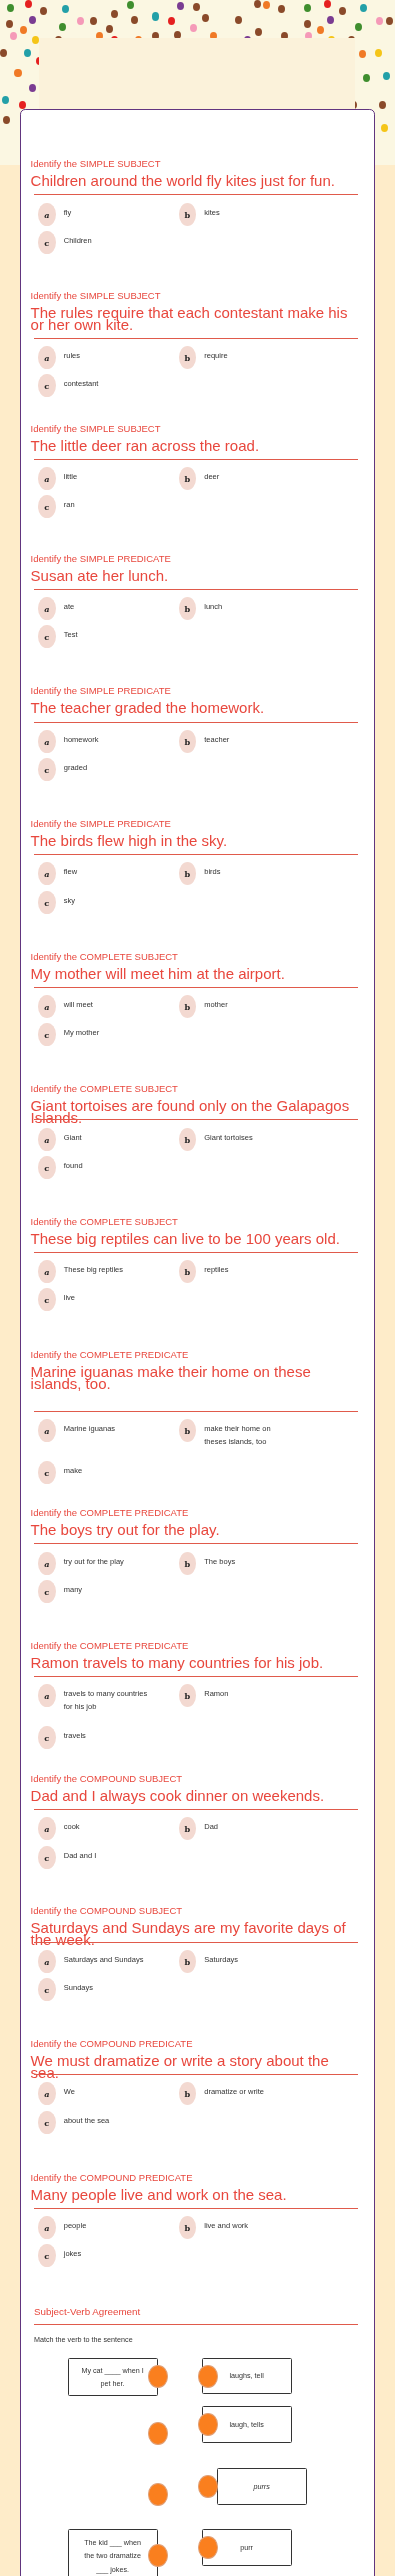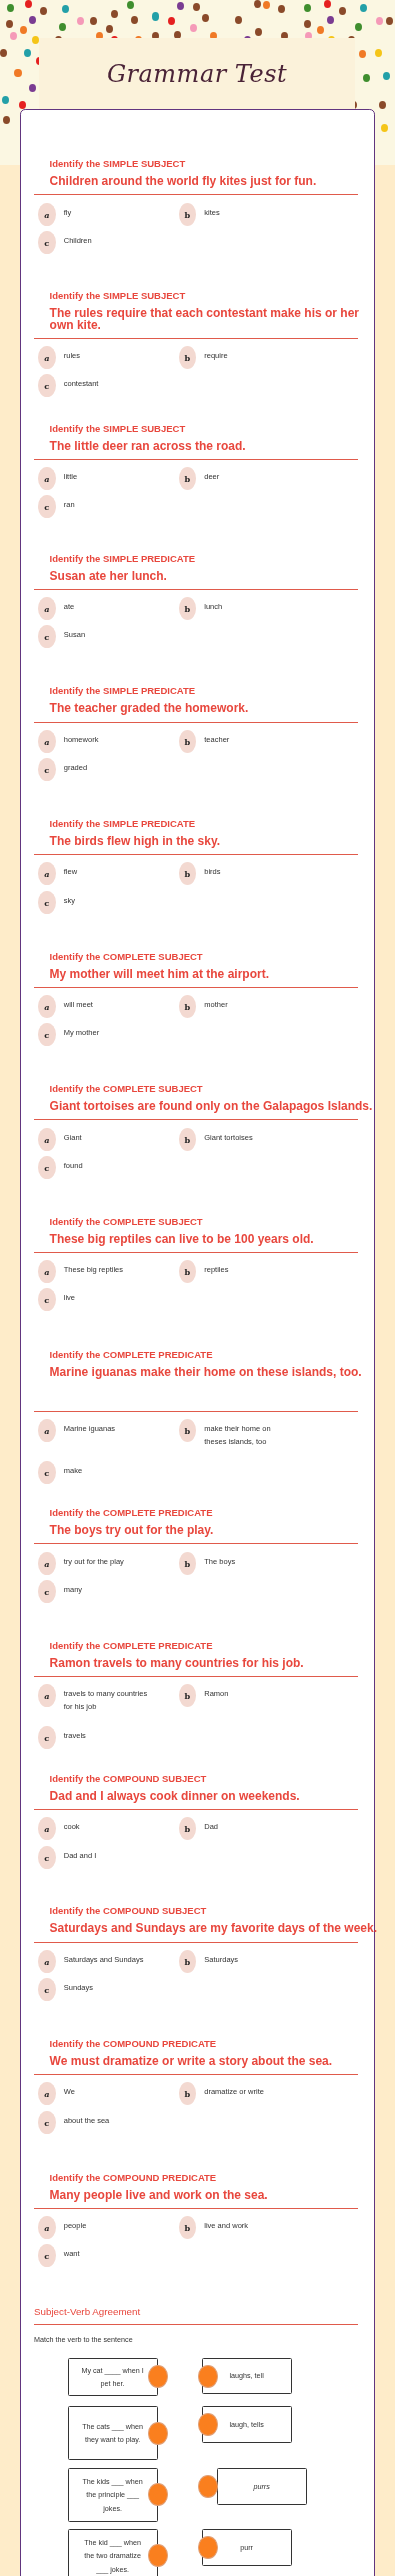--- a/index.html
+++ b/index.html
@@ -30,32 +30,32 @@
     line-height: 32px;
     letter-spacing: 0.5px;
   }
   .card {
     position: absolute; left: 19.6px; top: 109px; width: 355px; height: 2955px;
     background: #ffffff;
     border: 1.5px solid #61357f;
     border-radius: 5.2px;
   }
   .q {
-    position: absolute; left: 29px; width: 330px; font-weight: bold;
+    position: absolute; left: 10px; width: 330px;
   }
   .q-heading {
     color: #e8473d;
     font-family: "Liberation Sans", sans-serif;
     font-size: 9.5px;
     line-height: 13.4px;
   }
   .q-sentence {
     color: #e8473d;
     font-family: "Liberation Sans", sans-serif;
-    font-size: 12px;
+    font-size: 15px;
     line-height: 12px;
     margin-top: 4.6px;
   }
   .q-rule {
     position: absolute; left: 0; width: 324px; height: 0.5px; background: #e05a4b;
   }
   .opt {
     position: absolute; display: flex; align-items: flex-start;
   }
   .opt-badge {
@@ -162,21 +162,20 @@
     <div class="dot" style="left: 18.5px; top: 101px; background: rgb(229, 32, 32);"></div>
     <div class="dot" style="left: 363px; top: 74px; background: rgb(63, 142, 46);"></div>
     <div class="dot" style="left: 383px; top: 72px; background: rgb(35, 160, 168);"></div>
     <div class="dot" style="left: 379px; top: 101px; background: rgb(138, 74, 42);"></div>
     <div class="dot" style="left: 350px; top: 101px; background: rgb(138, 74, 42);"></div>
     <div class="dot" style="left: 3.1px; top: 116px; background: rgb(138, 74, 42);"></div>
     <div class="dot" style="left: 381px; top: 124px; background: rgb(245, 197, 24);"></div>
   </div>
 
 <div class="title-banner">
-  <div class="title-line">Grammar Test</div>
 </div>
 
 <div class="card" id="card">
 
   <div id="questions">
       <div class="q" style="top: 47px;">
         <div class="q-heading">Identify the SIMPLE SUBJECT</div>
         <div class="q-sentence">Children around the world fly kites just for fun.</div>
       </div>
       <div class="q-rule" style="left: 13.4px; top: 84px;"></div>
@@ -234,21 +233,21 @@
       <div class="opt" style="left: 17.5px; top: 487px;">
         <div class="opt-badge" style="font-style: italic;">a</div>
         <div class="opt-text">ate</div>
       </div>
       <div class="opt" style="left: 158px; top: 487px;">
         <div class="opt-badge">b</div>
         <div class="opt-text">lunch</div>
       </div>
       <div class="opt" style="left: 17.5px; top: 515px;">
         <div class="opt-badge">c</div>
-        <div class="opt-text">Susan</div>
+        <div class="opt-text">Test</div>
       </div>
       <div class="q" style="top: 574px;">
         <div class="q-heading">Identify the SIMPLE PREDICATE</div>
         <div class="q-sentence">The teacher graded the homework.</div>
       </div>
       <div class="q-rule" style="left: 13.4px; top: 612px;"></div>
       <div class="opt" style="left: 17.5px; top: 620px;">
         <div class="opt-badge" style="font-style: italic;">a</div>
         <div class="opt-text">homework</div>
       </div>
@@ -438,49 +437,43 @@
       <div class="opt" style="left: 17.5px; top: 2106px;">
         <div class="opt-badge" style="font-style: italic;">a</div>
         <div class="opt-text">people</div>
       </div>
       <div class="opt" style="left: 158px; top: 2106px;">
         <div class="opt-badge">b</div>
         <div class="opt-text">live and work</div>
       </div>
       <div class="opt" style="left: 17.5px; top: 2134px;">
         <div class="opt-badge">c</div>
-        <div class="opt-text">want</div>
+        <div class="opt-text">jokes</div>
       </div>
     </div>
 
   <div class="section-title" style="top:2196px;">Subject-Verb Agreement</div>
   <div class="q-rule" style="top:2214px; left:13.4px;"></div>
   <div class="instr" style="top:2225px;">Match the verb to the sentence</div>
 
   <div class="match-box" style="left:47px; top:2248px; height:38px;">
       <span>My cat ____ when I pet her.</span>
     </div>
   <div class="match-dot" style="left:127px; top:2255px;"></div>
   <div class="match-box" style="left:181px; top:2248px; height:36px;">
       <span>laughs, tell</span>
     </div>
   <div class="match-dot" style="left:177px; top:2255px;"></div>
 
-  <div class="match-box" style="left:47px; top:2296px; height:54px;">
-      <span>The cats ___ when they want to play.</span>
-    </div>
   <div class="match-dot" style="left:127px; top:2312px;"></div>
   <div class="match-box" style="left:181px; top:2296px; height:37px;">
       <span>laugh, tells</span>
     </div>
   <div class="match-dot" style="left:177px; top:2303px;"></div>
 
-  <div class="match-box" style="left:47px; top:2358px; height:54px;">
-      <span>The kids ___ when the principle ___ jokes.</span>
-    </div>
   <div class="match-dot" style="left:127px; top:2373px;"></div>
   <div class="match-box" style="left:196px; top:2358px; height:37px;font-style:italic;">
       <span>purrs</span>
     </div>
   <div class="match-dot" style="left:177px; top:2365px;"></div>
 
   <div class="match-box" style="left:47px; top:2419px; height:54px;">
       <span>The kid ___ when the two dramatize ___ jokes.</span>
     </div>
   <div class="match-dot" style="left:127px; top:2434px;"></div>

